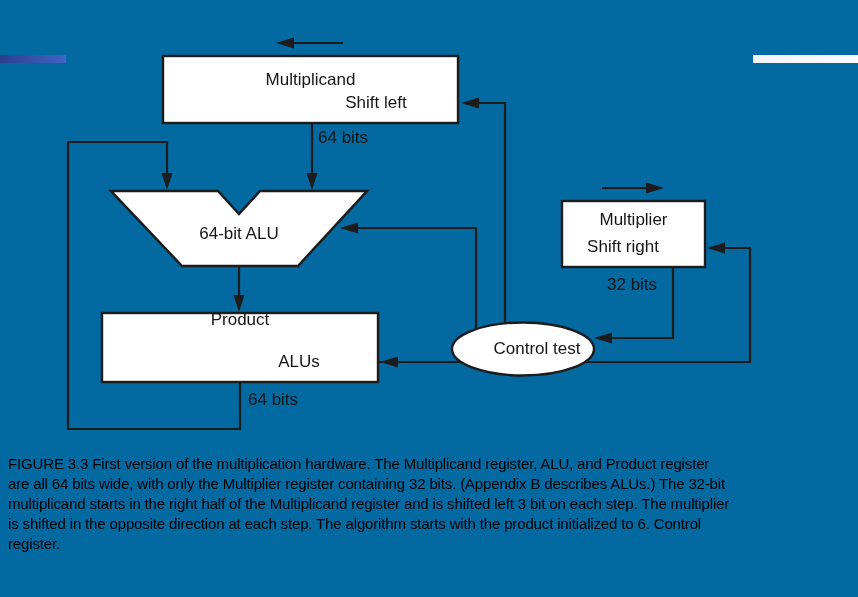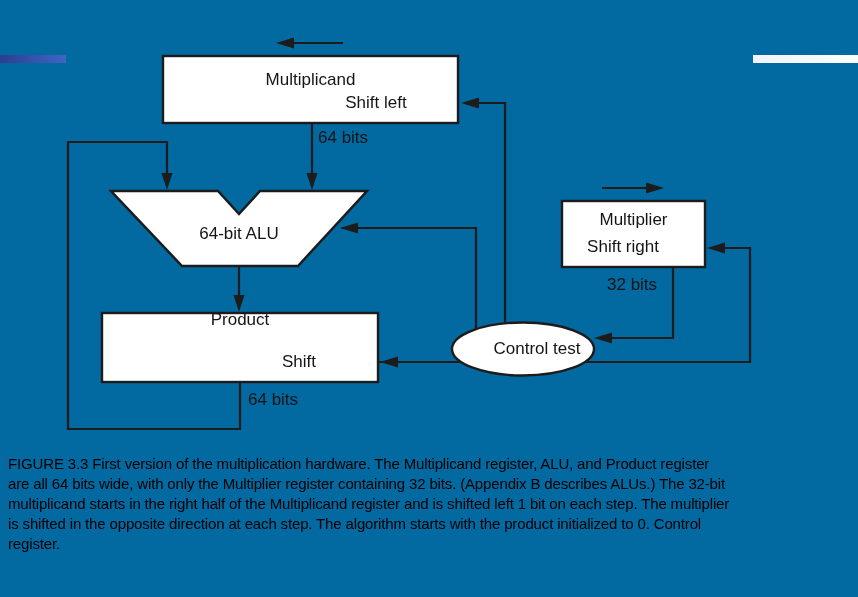--- a/index.html
+++ b/index.html
@@ -72,26 +72,26 @@
   <div class="lbl rgt" style="left:302px;top:93px;width:148px;">Shift left</div>
   <div class="lbl" style="left:318px;top:128px;">64 bits</div>
 
   <div class="lbl ctr" style="left:111px;top:216px;width:256px;margin-top:8px;">64-bit ALU</div>
 
   <div class="lbl rgt" style="left:549px;top:237px;width:148px;">Shift right</div>
   <div class="lbl ctr" style="left:562px;top:210px;width:143px;">Multiplier</div>
   <div class="lbl" style="left:607px;top:275px;">32 bits</div>
 
   <div class="lbl ctr" style="left:102px;top:310px;width:276px;">Product</div>
-  <div class="lbl rgt" style="left:225px;top:352px;width:148px;">Shift</div>
+  <div class="lbl rgt" style="left:225px;top:352px;width:148px;">ALUs</div>
   <div class="lbl" style="left:248px;top:390px;">64 bits</div>
 
   <div class="lbl ctr" style="left:452px;top:339px;width:170px;">Control test</div>
 
   <div id="caption">
     <div class="cap-line">FIGURE 3.3   First version of the multiplication hardware. The Multiplicand register, ALU, and Product register</div>
     <div class="cap-line">are all 64 bits wide, with only the Multiplier register containing 32 bits. (Appendix B describes ALUs.) The 32-bit</div>
-    <div class="cap-line">multiplicand starts in the right half of the Multiplicand register and is shifted left 1 bit on each step. The multiplier</div>
-    <div class="cap-line">is shifted in the opposite direction at each step. The algorithm starts with the product initialized to 0. Control</div>
+    <div class="cap-line">multiplicand starts in the right half of the Multiplicand register and is shifted left 3 bit on each step. The multiplier</div>
+    <div class="cap-line">is shifted in the opposite direction at each step. The algorithm starts with the product initialized to 6. Control</div>
     <div class="cap-line">register.</div>
   </div>
 
 </div>
 
 </body></html>

